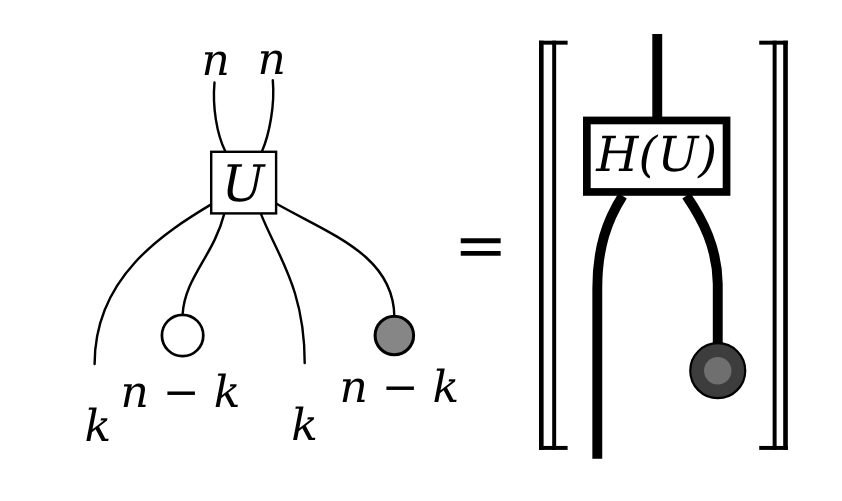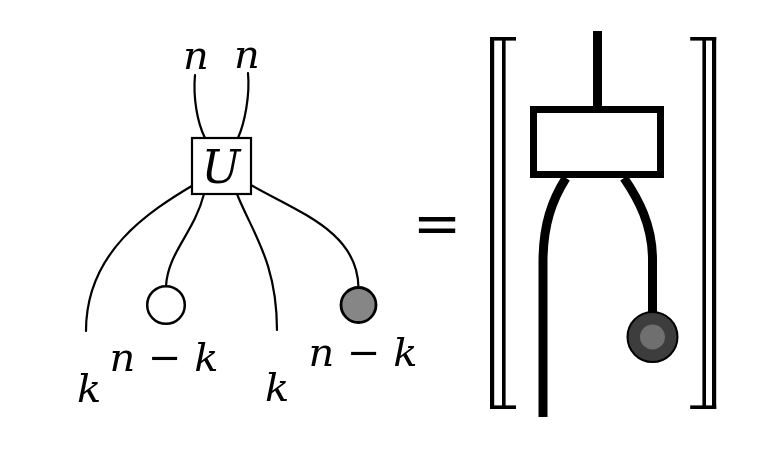--- a/index.html
+++ b/index.html
@@ -84,14 +84,15 @@
 
   <div class="lbl lbl-box-u" style="left:221px; top:167px;">U</div>
 
   <div class="lbl" style="left:89px; top:388px;">k</div>
   <div class="lbl" style="left:164px; top:357px;">n − k</div>
   <div class="lbl" style="left:277px; top:387px;">k</div>
   <div class="lbl" style="left:363px; top:352px;">n − k</div>
 
   <div class="lbl lbl-equals" style="left:437px; top:223px;">=</div>
 
+  <div class="lbl lbl-box-hu" style="left:597px; top:141px;">H(U)</div>
 
 </div>
 
 </body></html>

